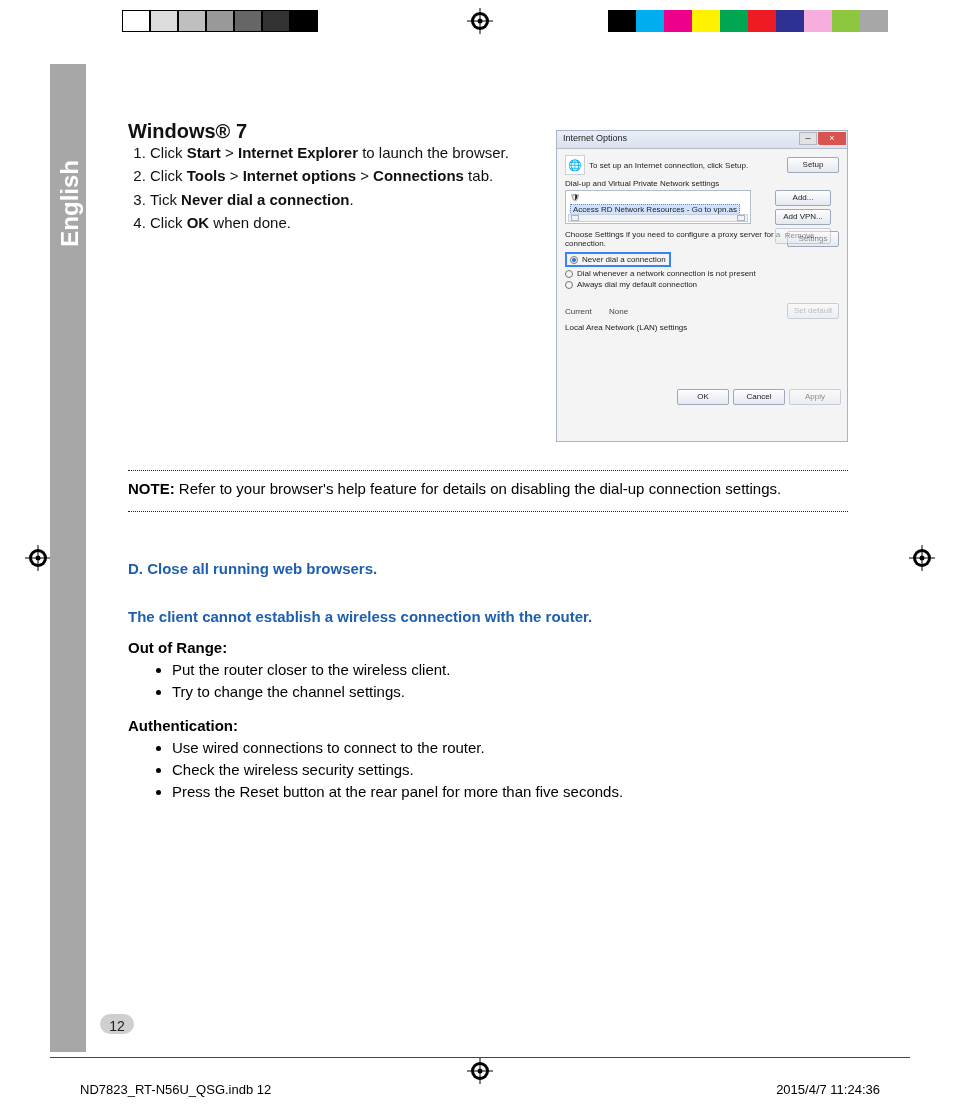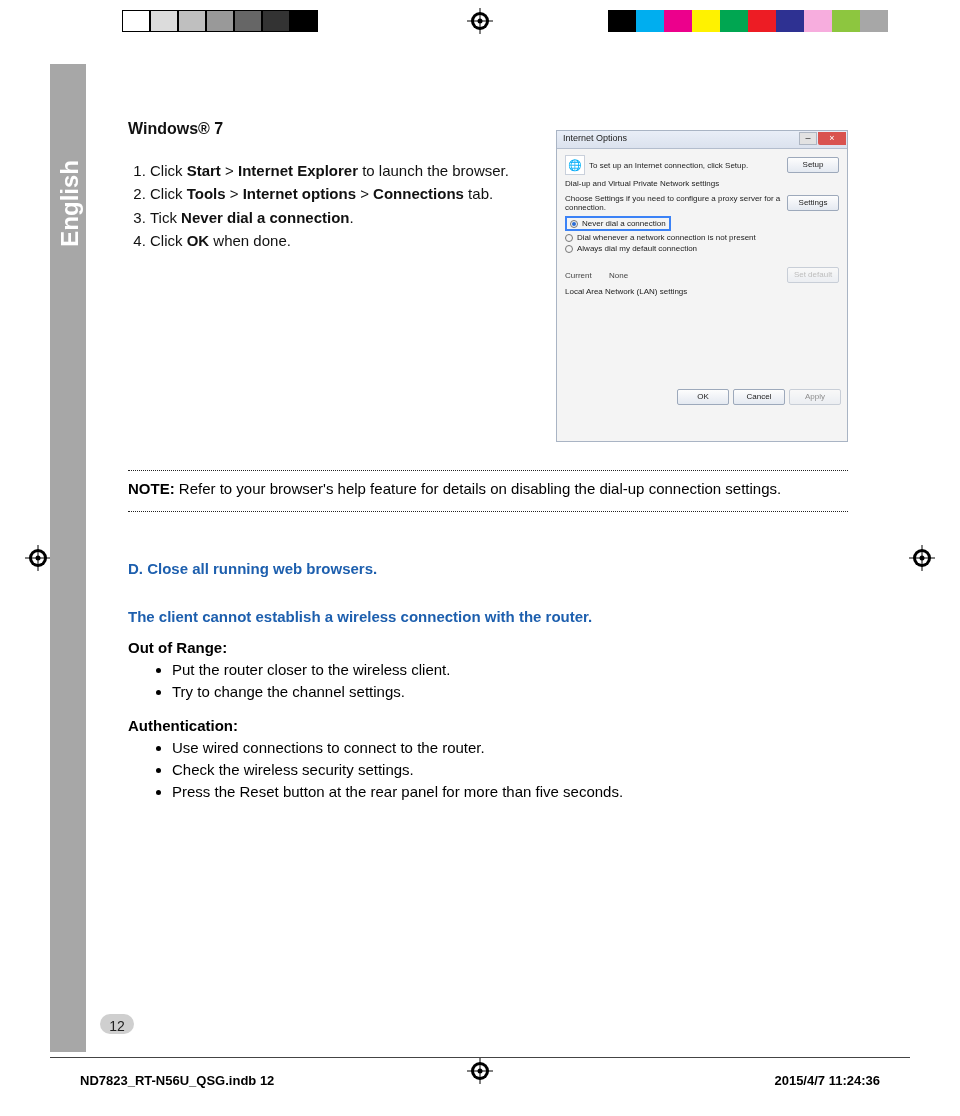--- a/index.html
+++ b/index.html
@@ -54,21 +54,21 @@
     top: 120px;
     width: 414px;
     color: #111;
   }
   .sec-title {
     color: #1d5fae;
     font-weight: 700;
     font-size: 17px;
     margin-bottom: 10px;
   }
-  .win-title { font-weight: 700; font-size: 16px; margin-bottom: 23px; }
+  .win-title { font-weight: 700; font-size: 20px; margin-bottom: 0; }
   ol.steps { list-style: decimal; padding-left: 22px; font-size: 15px; }
   ol.steps li { margin-bottom: 3px; line-height: 1.35; }
   ol.steps li b { font-weight: 700; }
   
   .dialog {
     position: absolute;
     left: 556px;
     top: 130px;
     width: 292px;
     height: 312px;
@@ -156,23 +156,23 @@
     border-radius: 12px;
     text-align: center;
     line-height: 24px;
     font-size: 14px;
     color: #222;
   }
   
   .footer-line { position:absolute; left:50px; right:50px; bottom:58px; border-top:1px solid #444; }
   .footer {
     position:absolute;
-    left:80px; right:80px; bottom:28px;
+    left:80px; right:80px; bottom:19px;
     display:flex; justify-content:space-between;
-    font-size:13px; color:#000;font-weight:bold;
+    font-size:13px; color:#000;
   }
   
 </style>
 </head>
 <body>
 
 <div class="printer-bar" style="left:122px;" id="bar-left">
     <div class="sw" style="background: rgb(255, 255, 255); border: 1px solid rgb(0, 0, 0);"></div>
     <div class="sw" style="background: rgb(220, 220, 220); border: 1px solid rgb(0, 0, 0);"></div>
     <div class="sw" style="background: rgb(191, 191, 191); border: 1px solid rgb(0, 0, 0);"></div>
@@ -250,20 +250,36 @@
     <div class="dlg-min">–</div>
     <div class="dlg-close">×</div>
   </div>
   <div class="dlg-body">
     <div class="row">
       <div class="icon-box">🌐</div>
       <div style="flex:1">To set up an Internet connection, click Setup.</div>
       <div class="btn">Setup</div>
     </div>
     <div class="group-label">Dial-up and Virtual Private Network settings</div>
+    <div style="position:relative;">
+      <div class="listbox" style="width:186px">
+        <span>🛡</span>
+        <span class="sel-row">Access RD Network Resources - Go to vpn.as</span>
+        <div style="position:absolute; bottom:1px; left:2px; right:2px; height:8px; border:1px solid #c9d0db; background:#f0f2f6; display:flex;">
+          <div style="width:8px;height:6px;border:1px solid #aab3c1;margin-left:2px"></div>
+          <div style="flex:1"></div>
+          <div style="width:8px;height:6px;border:1px solid #aab3c1;margin-right:2px"></div>
+        </div>
+      </div>
+      <div class="col-btns" style="top:0;">
+        <div class="btn">Add...</div>
+        <div class="btn">Add VPN...</div>
+        <div class="btn" style="opacity:.5">Remove...</div>
+      </div>
+    </div>
     <div class="row" style="margin-top:6px;">
       <div style="flex:1">Choose Settings if you need to configure a proxy server for a connection.</div>
       <div class="btn">Settings</div>
     </div>
     <div class="hl-box">
       <span class="note-check">
           <span class="radio on"></span>
           <span>Never dial a connection</span>
         </span>
     </div>

